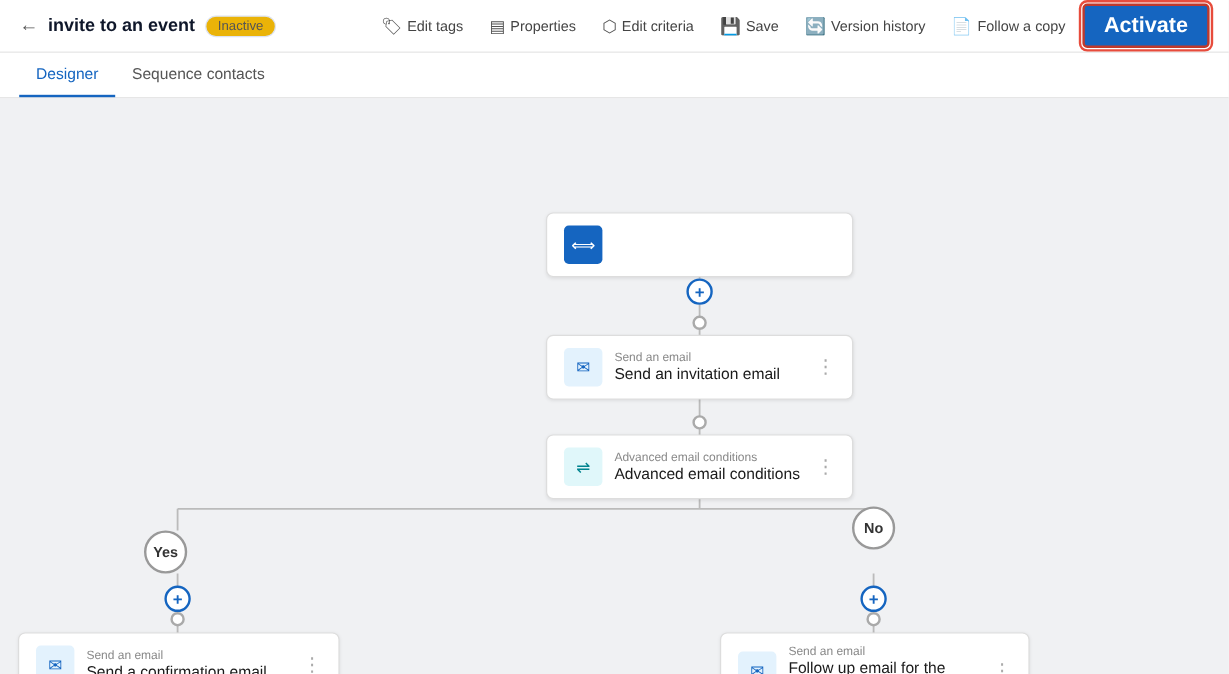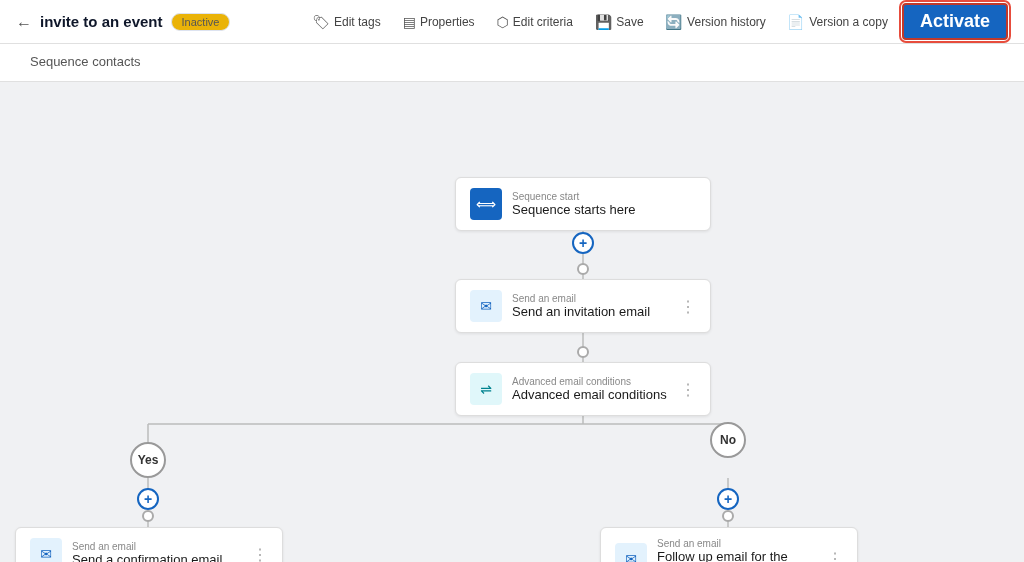--- a/index.html
+++ b/index.html
@@ -127,27 +127,28 @@
     <button class="header-btn">
       <span class="icon">💾</span>
       <span>Save</span>
     </button>
     <button class="header-btn">
       <span class="icon">🔄</span>
       <span>Version history</span>
     </button>
     <button class="header-btn">
       <span class="icon">📄</span>
-      <span>Version a copy</span>
+      <span>Follow a copy</span>
     </button>
     <button class="activate-btn">Activate</button>
   </div>
 </div>
 
 <div class="tabs">
+  <div class="tab active">Designer</div>
   <div class="tab">Sequence contacts</div>
 </div>
 
 <div class="canvas">
 
   <svg class="connectors">
 
     <line x1="583" y1="133" x2="583" y2="150" stroke="#bbb" stroke-width="1.5"></line>
 
     <line x1="583" y1="172" x2="583" y2="185" stroke="#bbb" stroke-width="1.5"></line>
@@ -175,24 +176,20 @@
     <line x1="728" y1="396" x2="728" y2="408" stroke="#bbb" stroke-width="1.5"></line>
     <line x1="728" y1="430" x2="728" y2="445" stroke="#bbb" stroke-width="1.5"></line>
     <line x1="728" y1="445" x2="728" y2="460" stroke="#bbb" stroke-width="1.5"></line>
 
     <line x1="728" y1="492" x2="728" y2="512" stroke="#bbb" stroke-width="1.5"></line>
     <line x1="728" y1="512" x2="728" y2="527" stroke="#bbb" stroke-width="1.5"></line>
   </svg>
 
   <div class="flow-node" style="left: 455px; top: 95px; width: 256px;">
     <div class="node-icon blue-bg">⟺</div>
-    <div class="node-text">
-      <div class="node-label">Sequence start</div>
-      <div class="node-title">Sequence starts here</div>
-    </div>
   </div>
 
   <div class="plus-btn" style="left: 572px; top: 150px;">+</div>
 
   <div class="small-circle" style="left: 577px; top: 181px;"></div>
 
   <div class="flow-node" style="left: 455px; top: 197px; width: 256px;">
     <div class="node-icon light-blue">✉</div>
     <div class="node-text">
       <div class="node-label">Send an email</div>
@@ -205,21 +202,21 @@
 
   <div class="flow-node" style="left: 455px; top: 280px; width: 256px;">
     <div class="node-icon teal">⇌</div>
     <div class="node-text">
       <div class="node-label">Advanced email conditions</div>
       <div class="node-title">Advanced email conditions</div>
     </div>
     <div class="node-menu">⋮</div>
   </div>
 
-  <div class="branch-circle" style="left: 130px; top: 360px;">
+  <div class="branch-circle" style="left: 120px; top: 360px;">
     <span>Yes</span>
   </div>
 
   <div class="branch-circle" style="left: 710px; top: 340px;">
     <span>No</span>
   </div>
 
   <div class="plus-btn" style="left: 137px; top: 406px;">+</div>
 
   <div class="small-circle" style="left: 142px; top: 428px;"></div>

